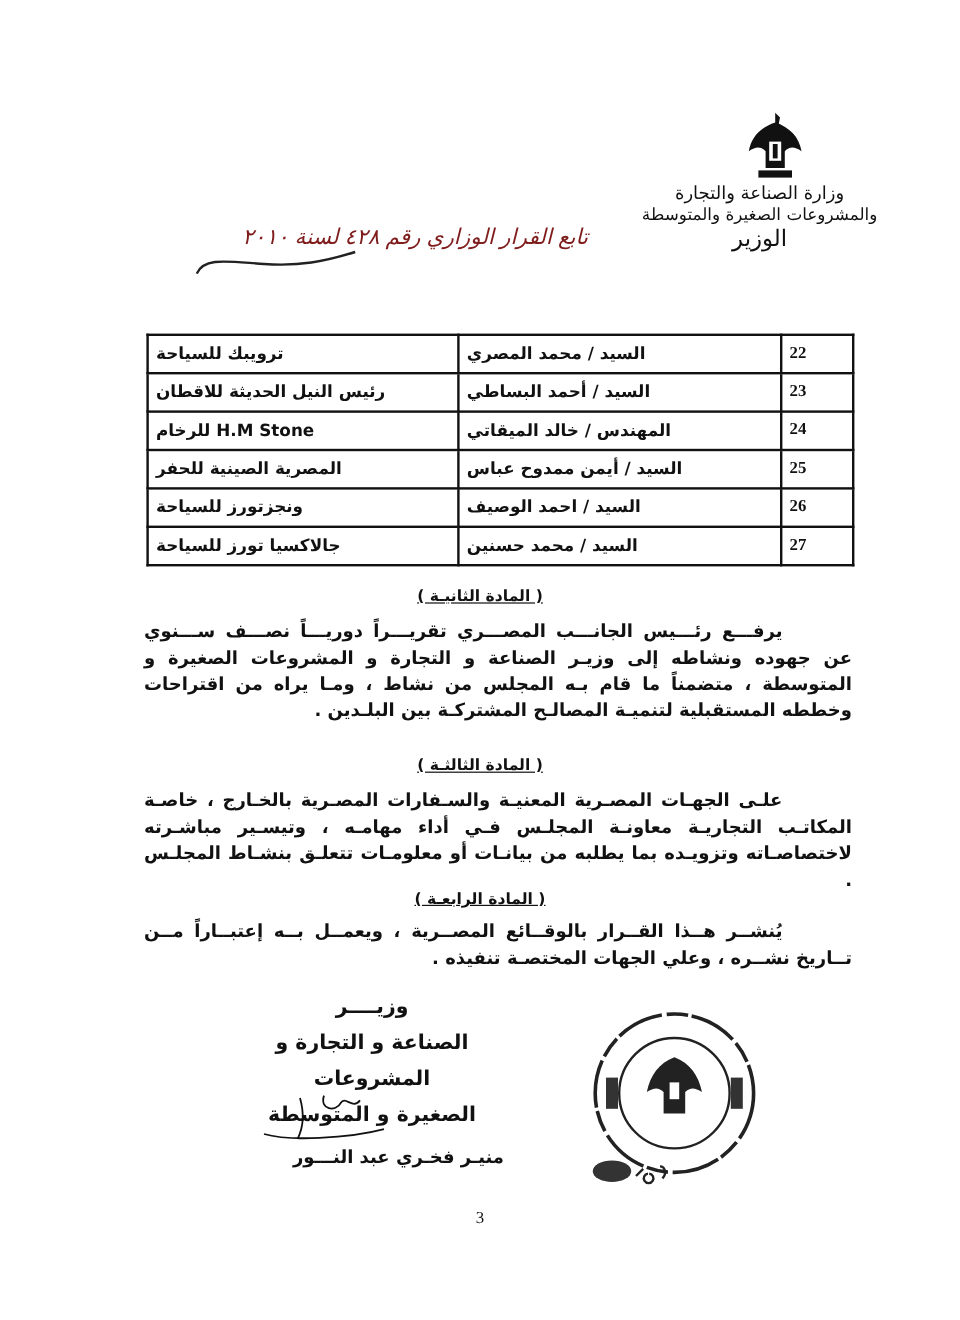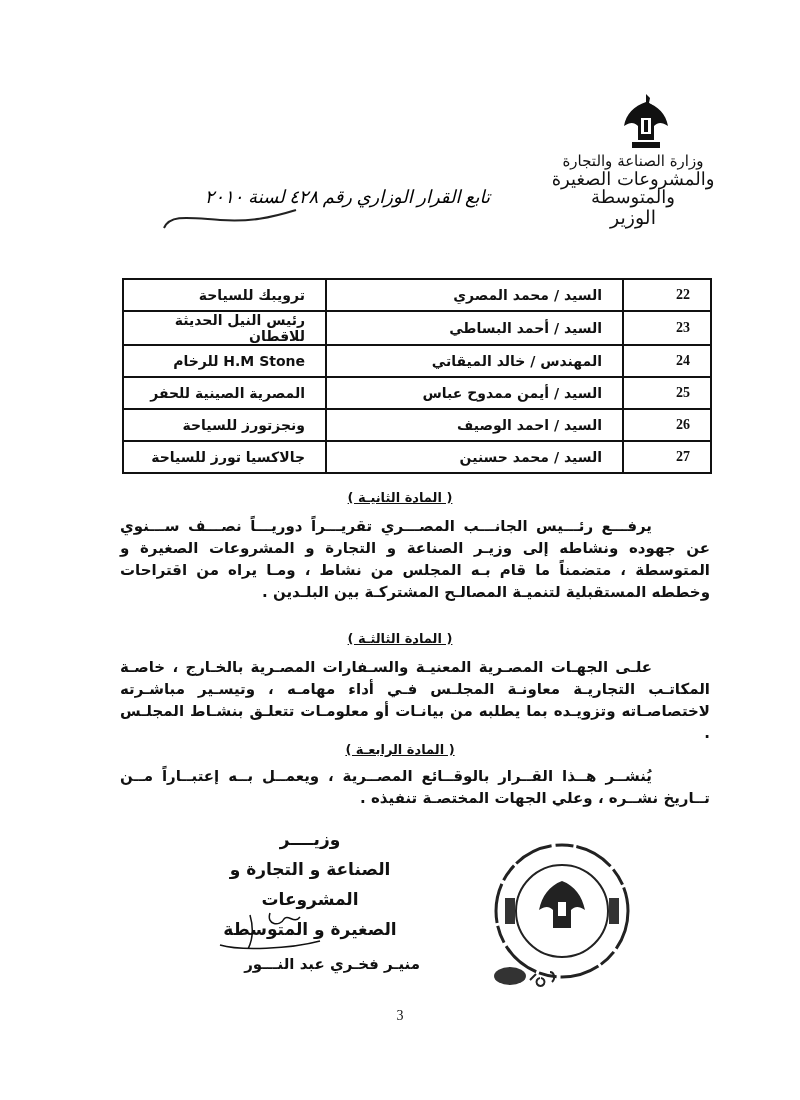--- a/index.html
+++ b/index.html
@@ -16,43 +16,43 @@
   
   .emblem { left: 620px; top: 92px; width: 52px; height: 60px; }
   .letterhead {
     right: 62px; top: 152px; width: 210px;
     text-align: center; direction: rtl;
     font-family: "DejaVu Serif", serif;
     line-height: 18px;
   }
   .lh-line1 { font-size: 17px; font-weight: bold; }
   .lh-line2 { font-size: 15px; }
-  .lh-line3 { font-size: 18px; }
+  .lh-line3 { font-size: 14px; }
   .lh-line4 { font-size: 19px; font-weight: normal; margin-top: 2px; }
 
   .handwritten {
     left: 160px; top: 186px; width: 330px;
     direction: rtl; text-align: right;
-    font-family: Liberation Serif, serif;
+    font-family: Liberation Sans, sans-serif;
     font-style: italic; font-size: 18px;
-    color: #000000;
+    color: #7f1d1d;
   }
   .hand-stroke { left: 160px; top: 196px; width: 140px; height: 40px; }
 
   
   table.members {
     position: absolute; left: 122px; top: 278px;
     width: 590px; border-collapse: collapse;
     direction: rtl;
   }
   table.members td {
     border: 2px solid #111;
-    height: 30px; padding: 0 20px;
+    height: 30px; padding: 0 6px;
     font-weight: bold; font-size: 14px;
-    text-align: right; vertical-align: middle; margin-top: 44px;
+    text-align: left; vertical-align: middle; margin-top: 44px;
   }
   td.num { width: 46px; font-family: "Liberation Serif", serif; font-size: 16px; }
   td.name { width: 255px; }
 
   
   .article-title {
     left: 0; width: 800px; text-align: center;
     font-weight: bold; font-size: 13px; direction: rtl;
   }
   .article-title span { text-decoration: underline; margin-top: 25px; }

